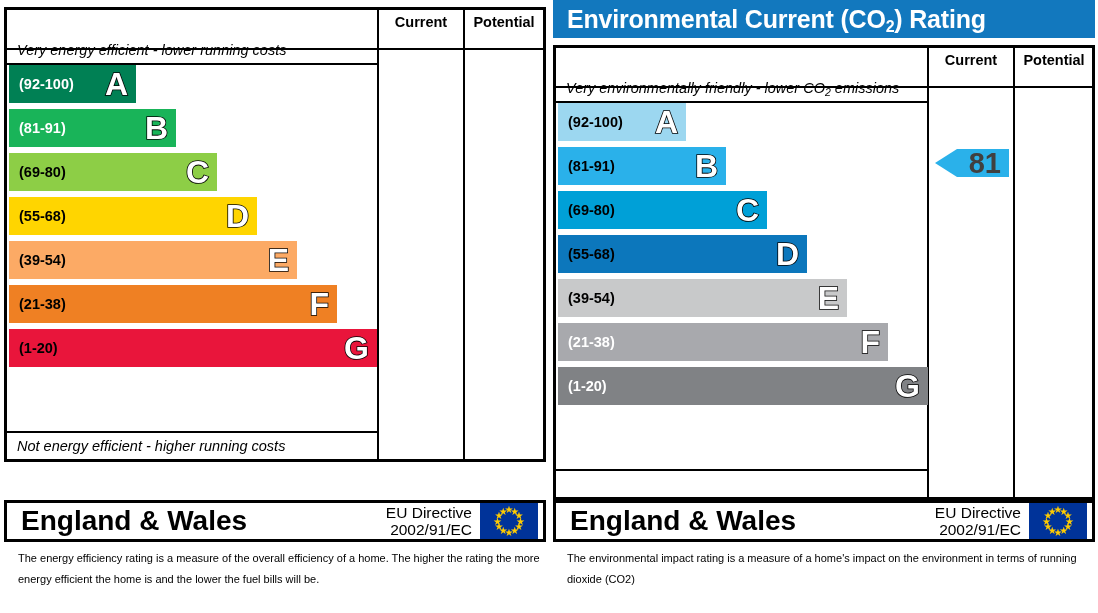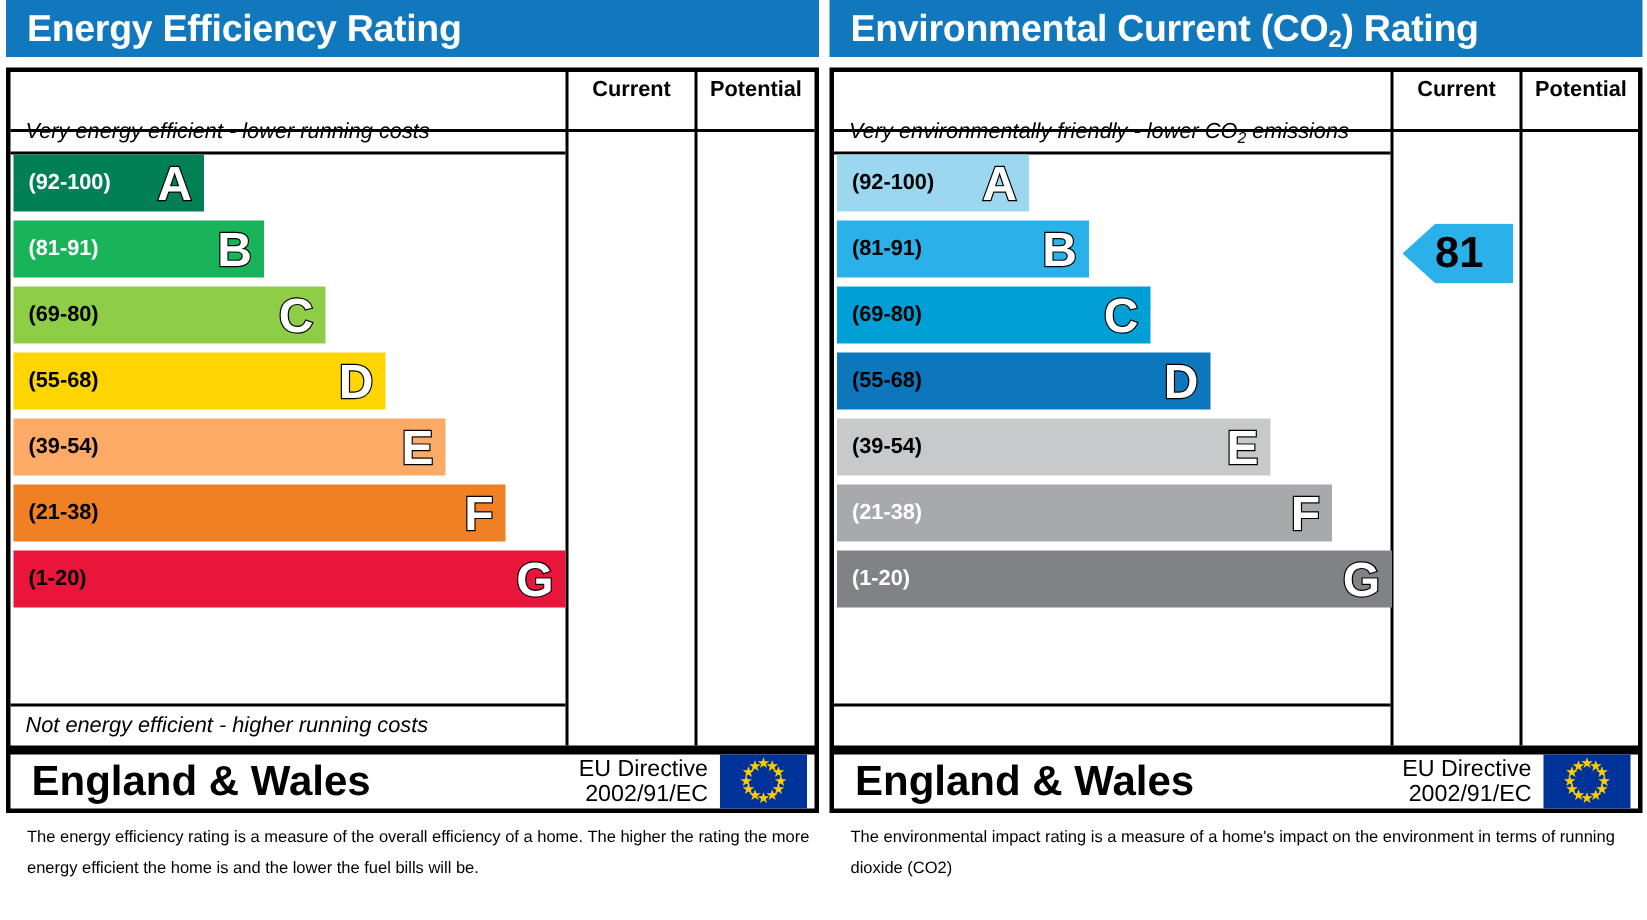--- a/index.html
+++ b/index.html
@@ -80,25 +80,25 @@
     font-size: 32px; font-weight: bold;
     color: #ffffff;
     -webkit-text-stroke: 1.6px #000000;
     paint-order: stroke fill;
     line-height: 1;
   }
 
   
   .marker {
     position: absolute;
-    height: 40px;
+    height: 28px;
     display: flex; align-items: center; justify-content: flex-end;
     clip-path: polygon(0% 50%, 22px 0%, 100% 0%, 100% 100%, 22px 100%);
-    color: #000000; font-size: 29px; font-weight: bold;
-    padding-right: 20px;
+    color: #404040; font-size: 29px; font-weight: bold;
+    padding-right: 8px;
   }
 
   
   .footer {
     position: absolute; left: 0; right: 0;
     top: 500px; height: 42px;
     border: 3px solid #000000;
     background: #ffffff;
     display: flex; align-items: center;
   }
@@ -126,21 +126,20 @@
     font-size: 11px; color: #000000; line-height: 21px;
   }
 </style>
 </head>
 <body>
 
 <div class="page">
 
   <div class="panel left">
 
-    <div class="title-bar">Energy Efficiency Rating</div>
 
     <div class="grid">
 
       <div class="hdr-row">
         <div class="hdr-cell" style="left:372px; width:84px;">Current</div>
         <div class="hdr-cell" style="left:458px; width:78px;">Potential</div>
       </div>
 
       <div class="vline" style="left:370px;"></div>
       <div class="vline" style="left:456px;"></div>

